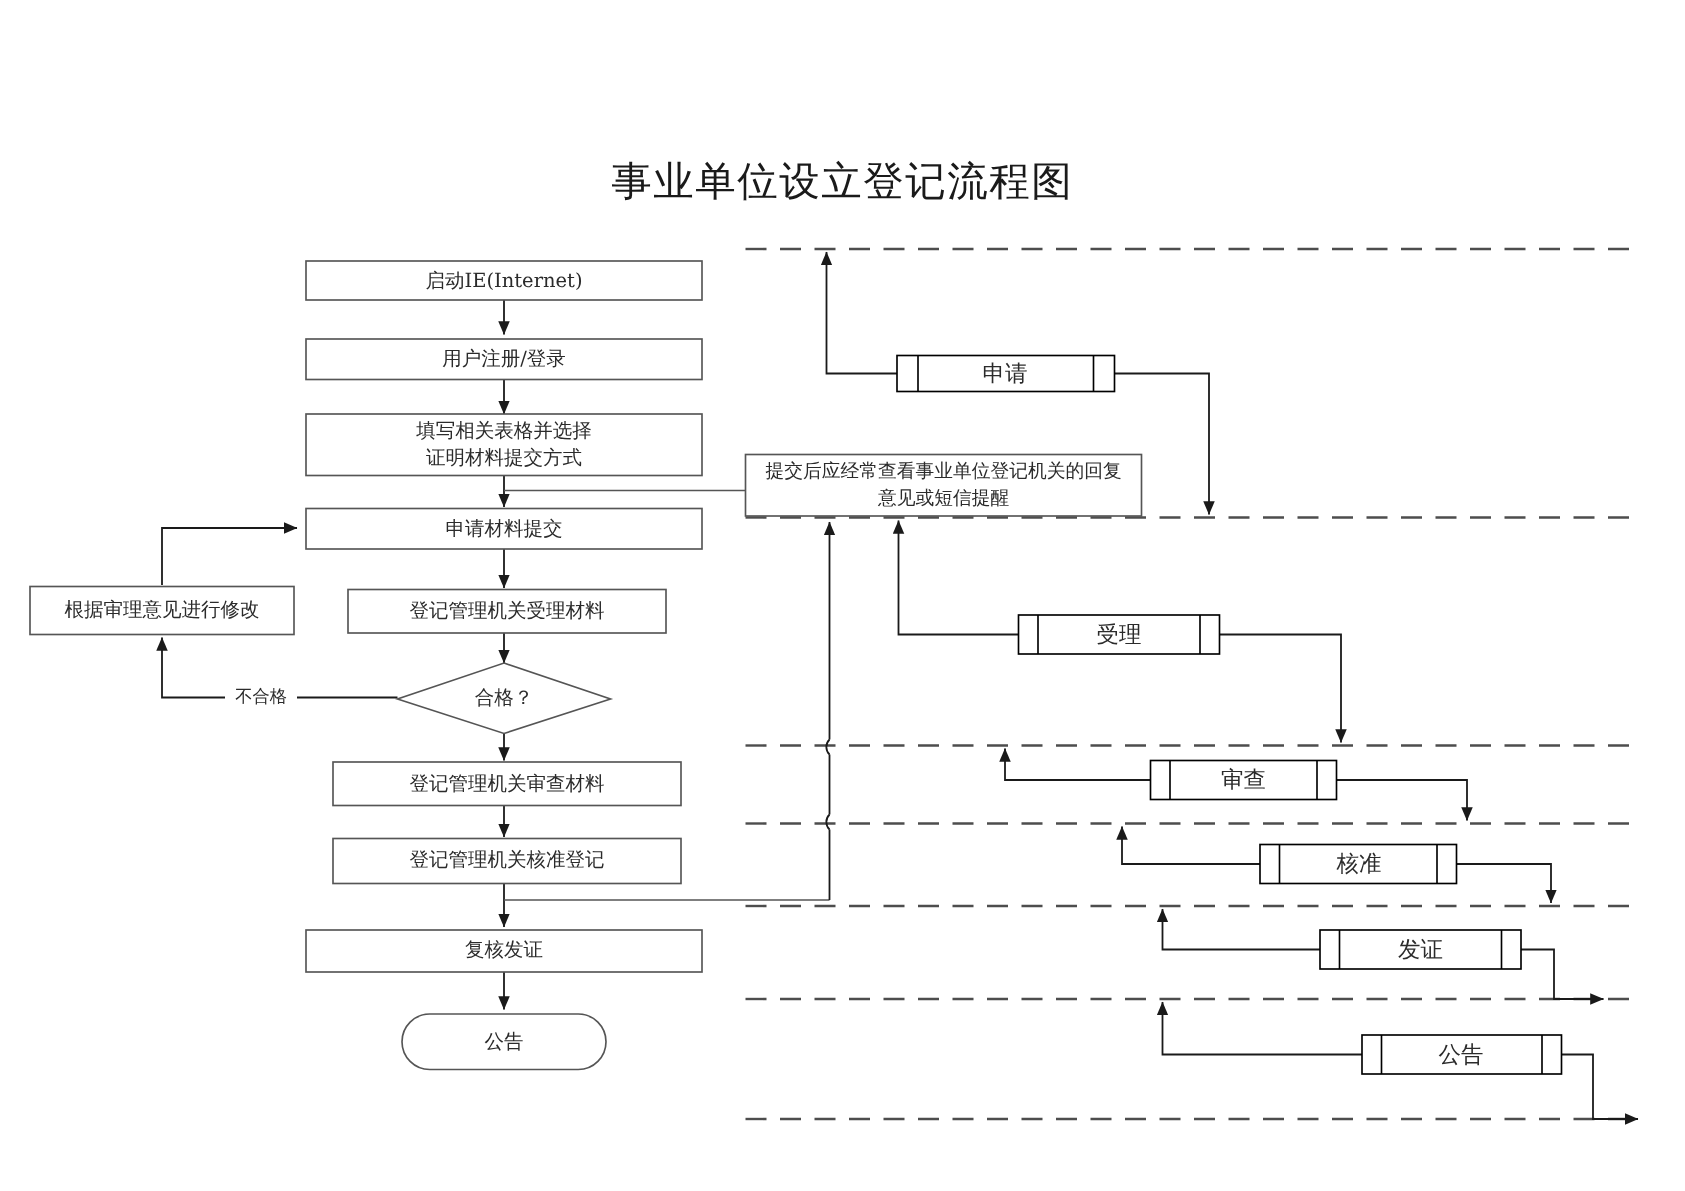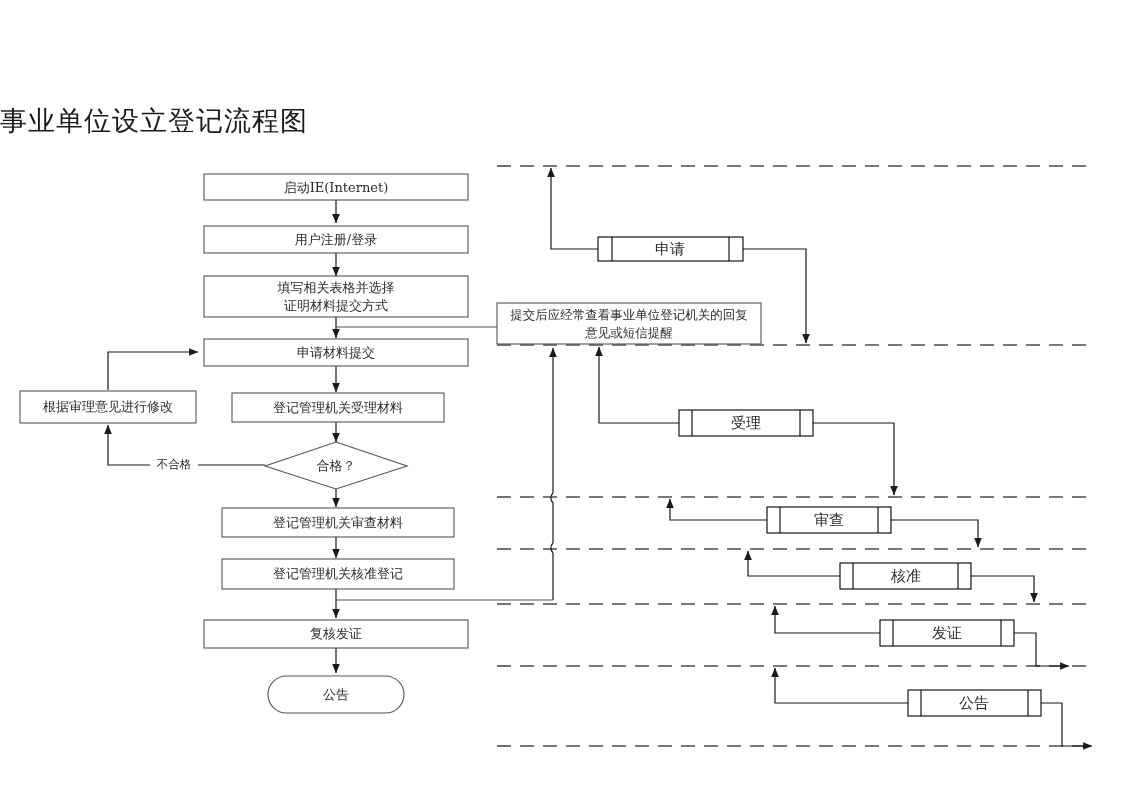--- a/index.html
+++ b/index.html
@@ -19,20 +19,21 @@
   #flow-svg{
     position:absolute;
     left:0; top:0;
     width:1123px;
     height:794px;
   }
   .chart-title{
     position:absolute;
     left:0; top:103px;
     width:1123px;
+    text-align:center;
     font-size:27px;
     letter-spacing:1px;
     font-family:"DejaVu Serif","Liberation Serif",serif;
     color:#1a1a1a;
     white-space:nowrap;
   }
   
   text{
     font-family:"DejaVu Serif","Liberation Serif",serif;
     fill:#2b2b2b;

